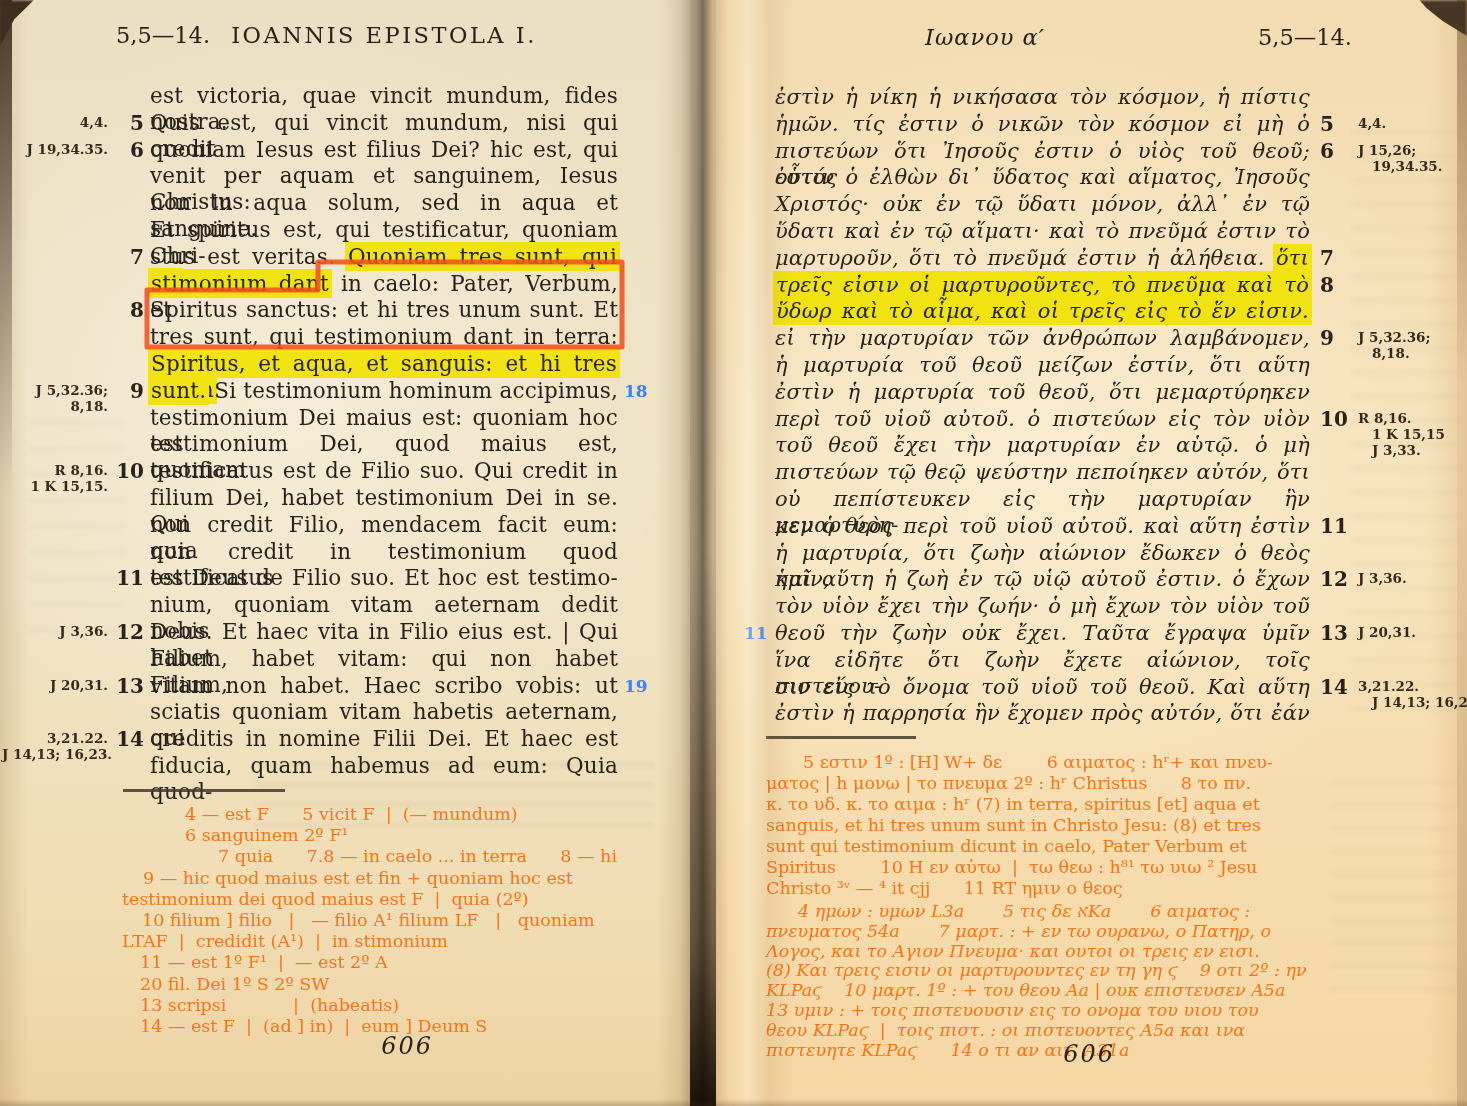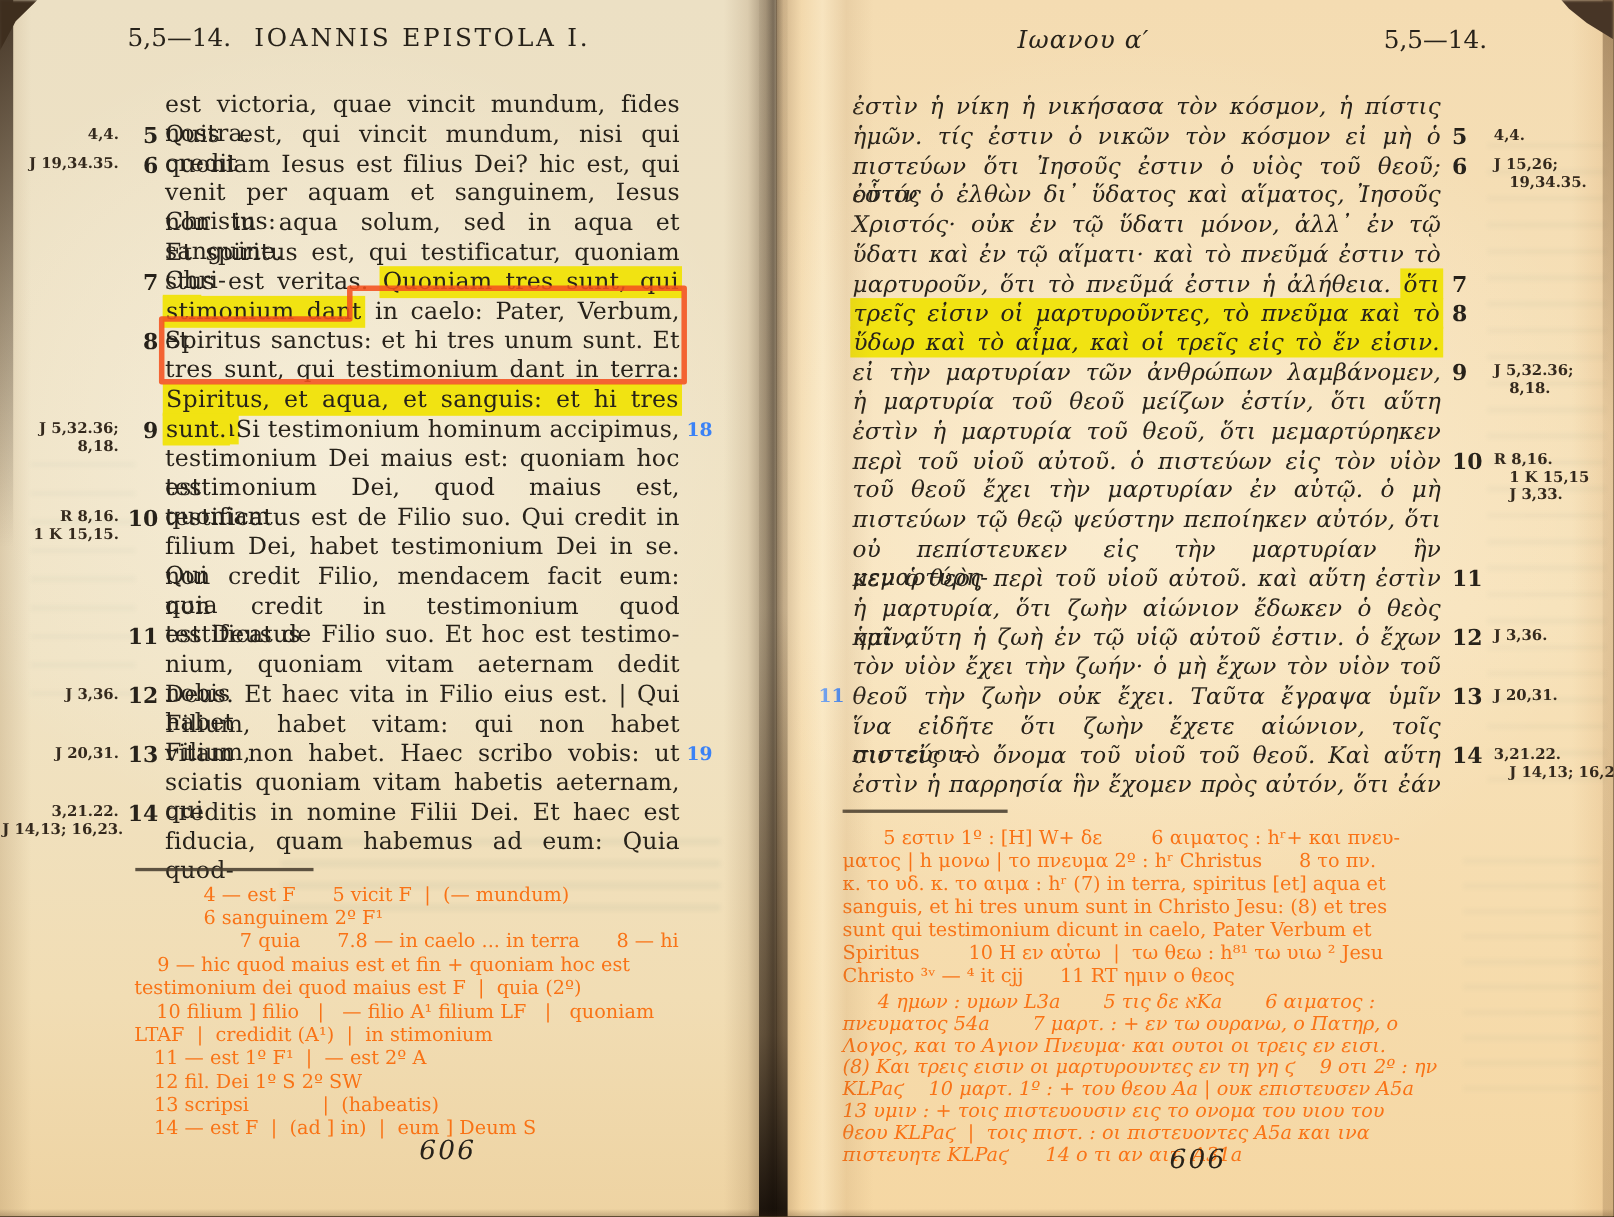--- a/index.html
+++ b/index.html
@@ -183,21 +183,21 @@
 
   <div id="leftApp">
       <div class="appline" style="left: 185px; top: 804px; max-width: 505px;">4 — est F      5 vicit F  |  (— mundum)</div>
       <div class="appline" style="left: 185px; top: 825.2px; max-width: 505px;">6 sanguinem 2º F¹</div>
       <div class="appline" style="left: 185px; top: 846.4px; max-width: 505px; margin-left: 33px;">7 quia      7.8 — in caelo ... in terra      8 — hi</div>
       <div class="appline" style="left: 143px; top: 867.6px; max-width: 505px;">9 — hic quod maius est et fin + quoniam hoc est</div>
       <div class="appline" style="left: 122px; top: 888.8px; max-width: 505px;">testimonium dei quod maius est F  |  quia (2º)</div>
       <div class="appline" style="left: 130px; top: 910px; max-width: 505px; margin-left: 12px;">10 filium ] filio   |   — filio A¹ filium LF   |   quoniam</div>
       <div class="appline" style="left: 122px; top: 931.2px; max-width: 505px;">LTAF  |  credidit (A¹)  |  in stimonium</div>
       <div class="appline" style="left: 140px; top: 952.4px; max-width: 505px;">11 — est 1º F¹  |  — est 2º A</div>
-      <div class="appline" style="left: 140px; top: 973.6px; max-width: 505px;">12 fil. Dei 1º S 2º SW</div>
+      <div class="appline" style="left: 140px; top: 973.6px; max-width: 505px;">20 fil. Dei 1º S 2º SW</div>
       <div class="appline" style="left: 140px; top: 994.8px; max-width: 505px;">13 scripsi            |  (habeatis)</div>
       <div class="appline" style="left: 140px; top: 1016px; max-width: 505px;">14 — est F  |  (ad ] in)  |  eum ] Deum S</div>
     </div>
   <div id="rightApp1">
       <div class="appline" style="left: 803px; top: 752px; max-width: 545px;">5 εστιν 1º : [H] W+ δε        6 αιματος : hʳ+ και πνευ-</div>
       <div class="appline" style="left: 766px; top: 773px; max-width: 545px;">ματος | h μονω | το πνευμα 2º : hʳ Christus      8 το πν.</div>
       <div class="appline" style="left: 766px; top: 794px; max-width: 545px;">κ. το υδ. κ. το αιμα : hʳ (7) in terra, spiritus [et] aqua et</div>
       <div class="appline" style="left: 766px; top: 815px; max-width: 545px;">sanguis, et hi tres unum sunt in Christo Jesu: (8) et tres</div>
       <div class="appline" style="left: 766px; top: 836px; max-width: 545px;">sunt qui testimonium dicunt in caelo, Pater Verbum et</div>
       <div class="appline" style="left: 766px; top: 857px; max-width: 545px;">Spiritus        10 H εν αὑτω  |  τω θεω : h⁸¹ τω υιω ² Jesu</div>

